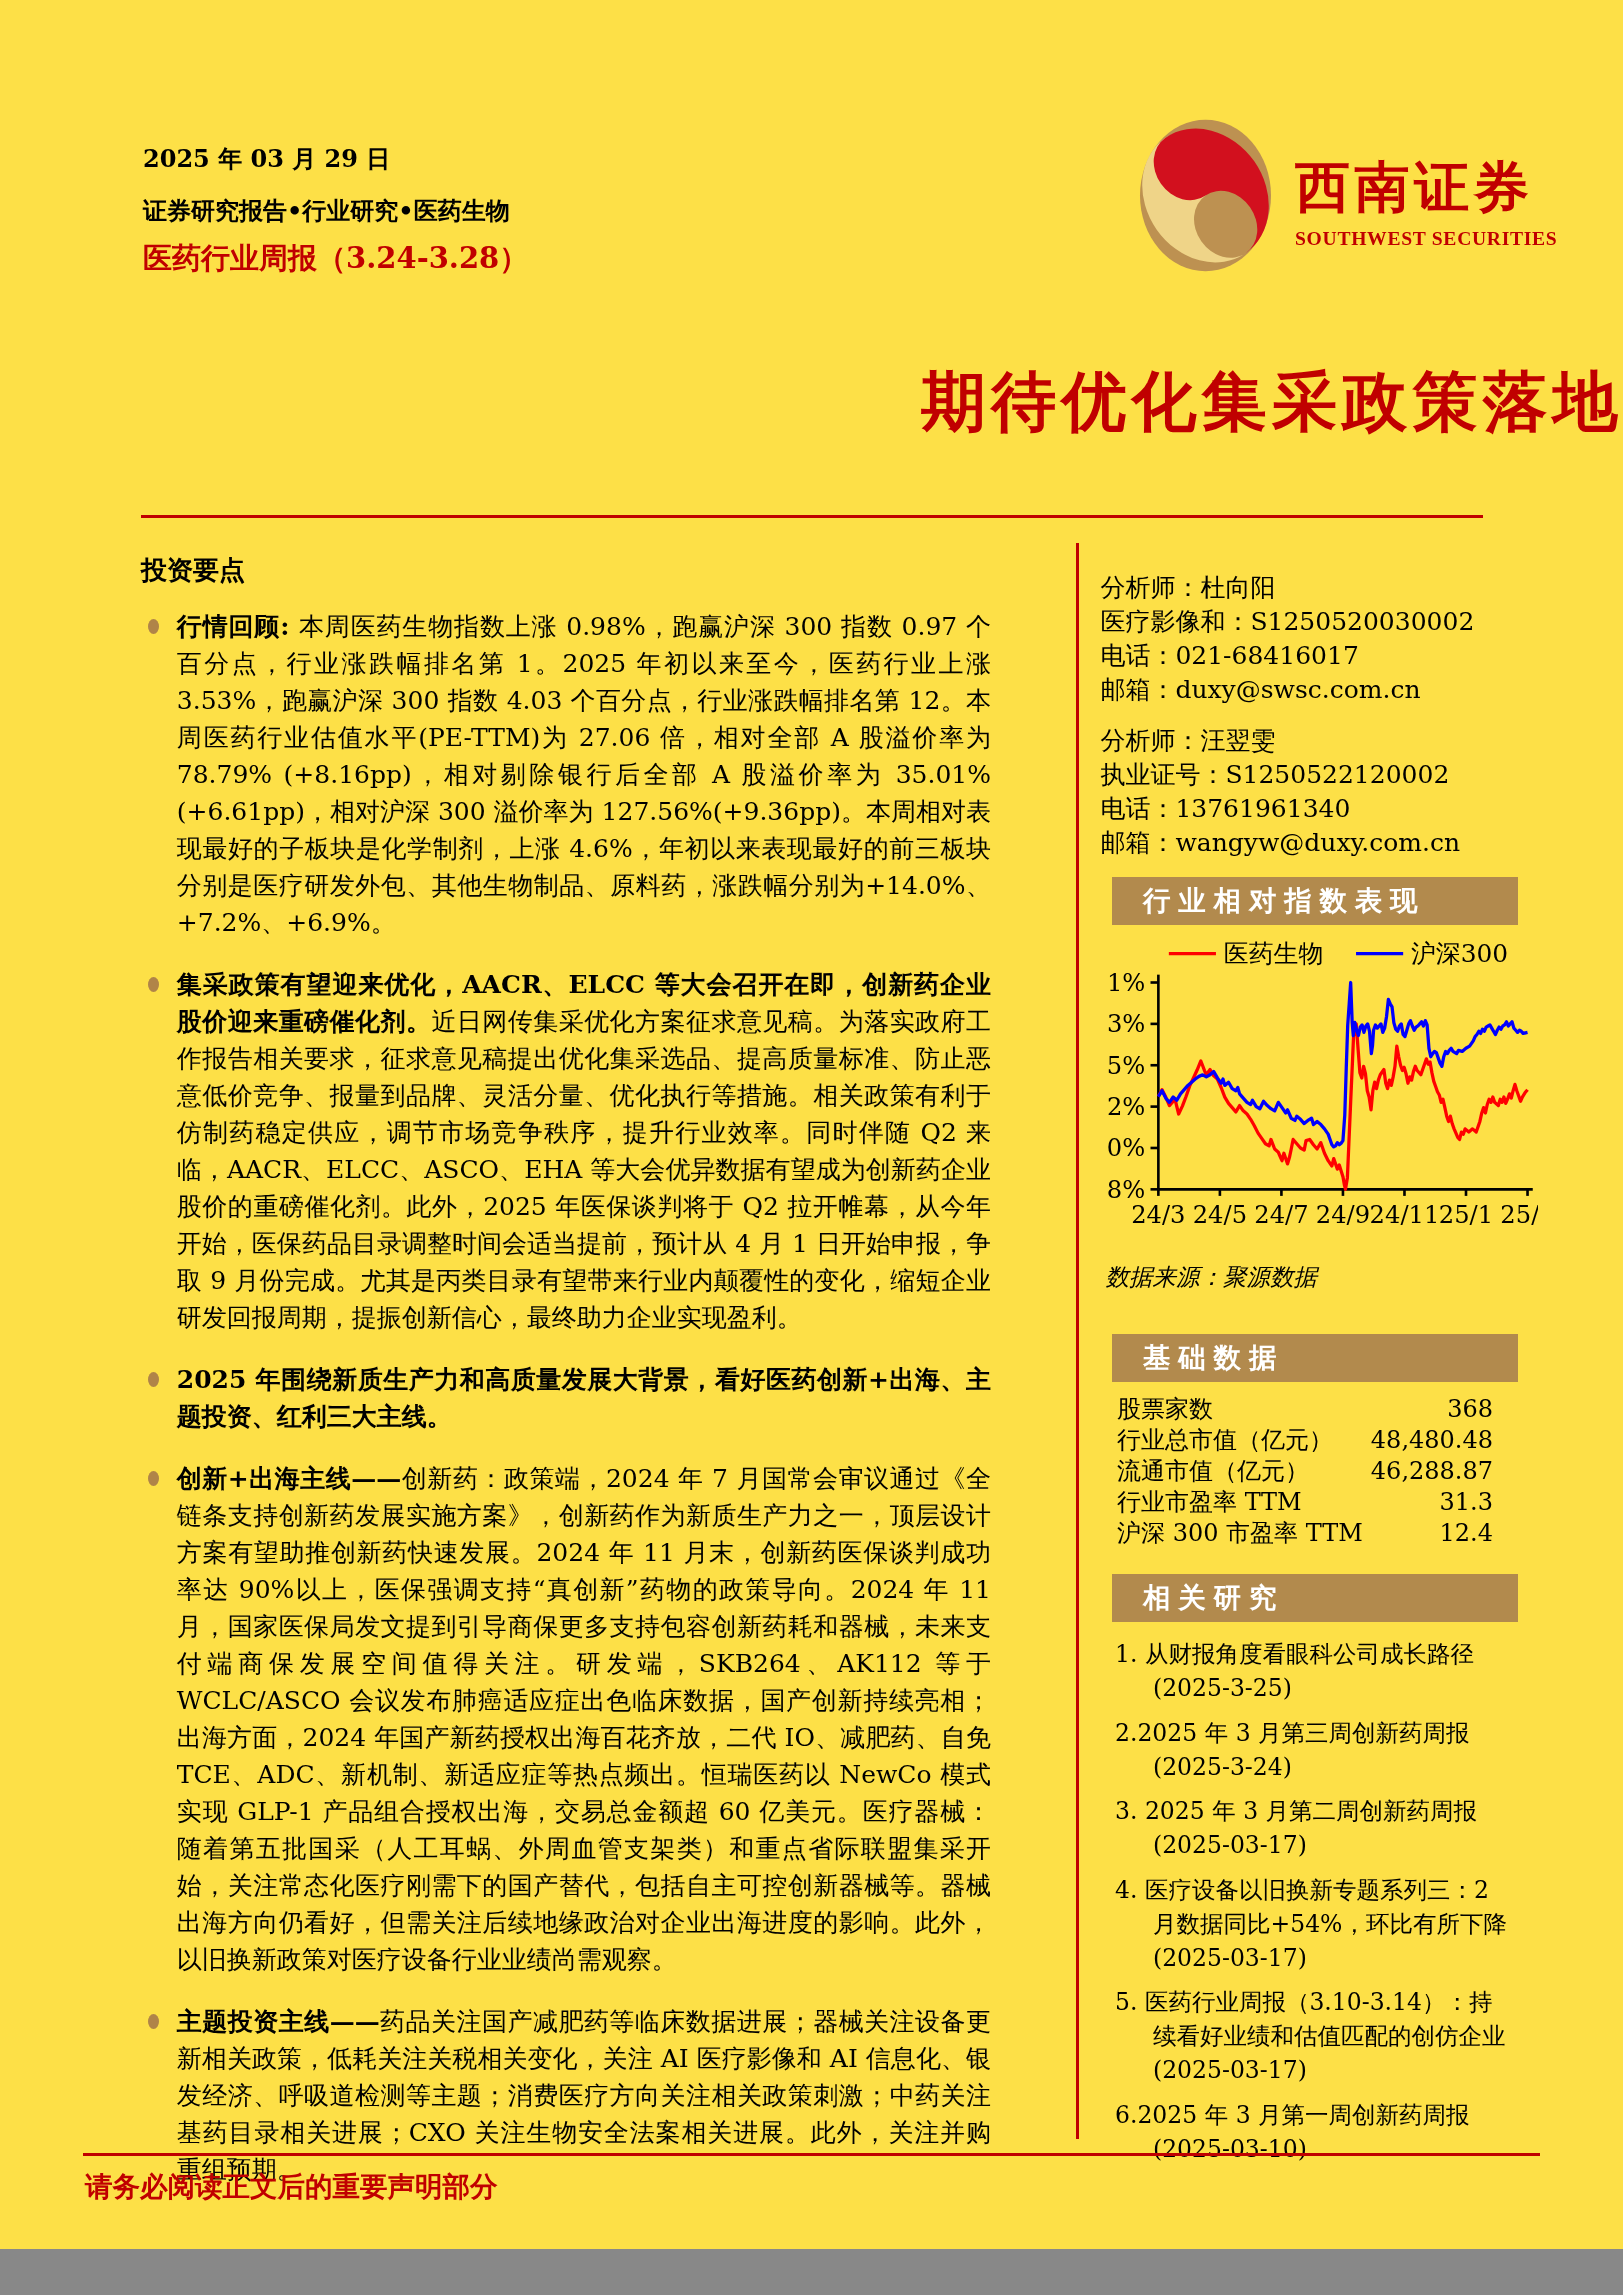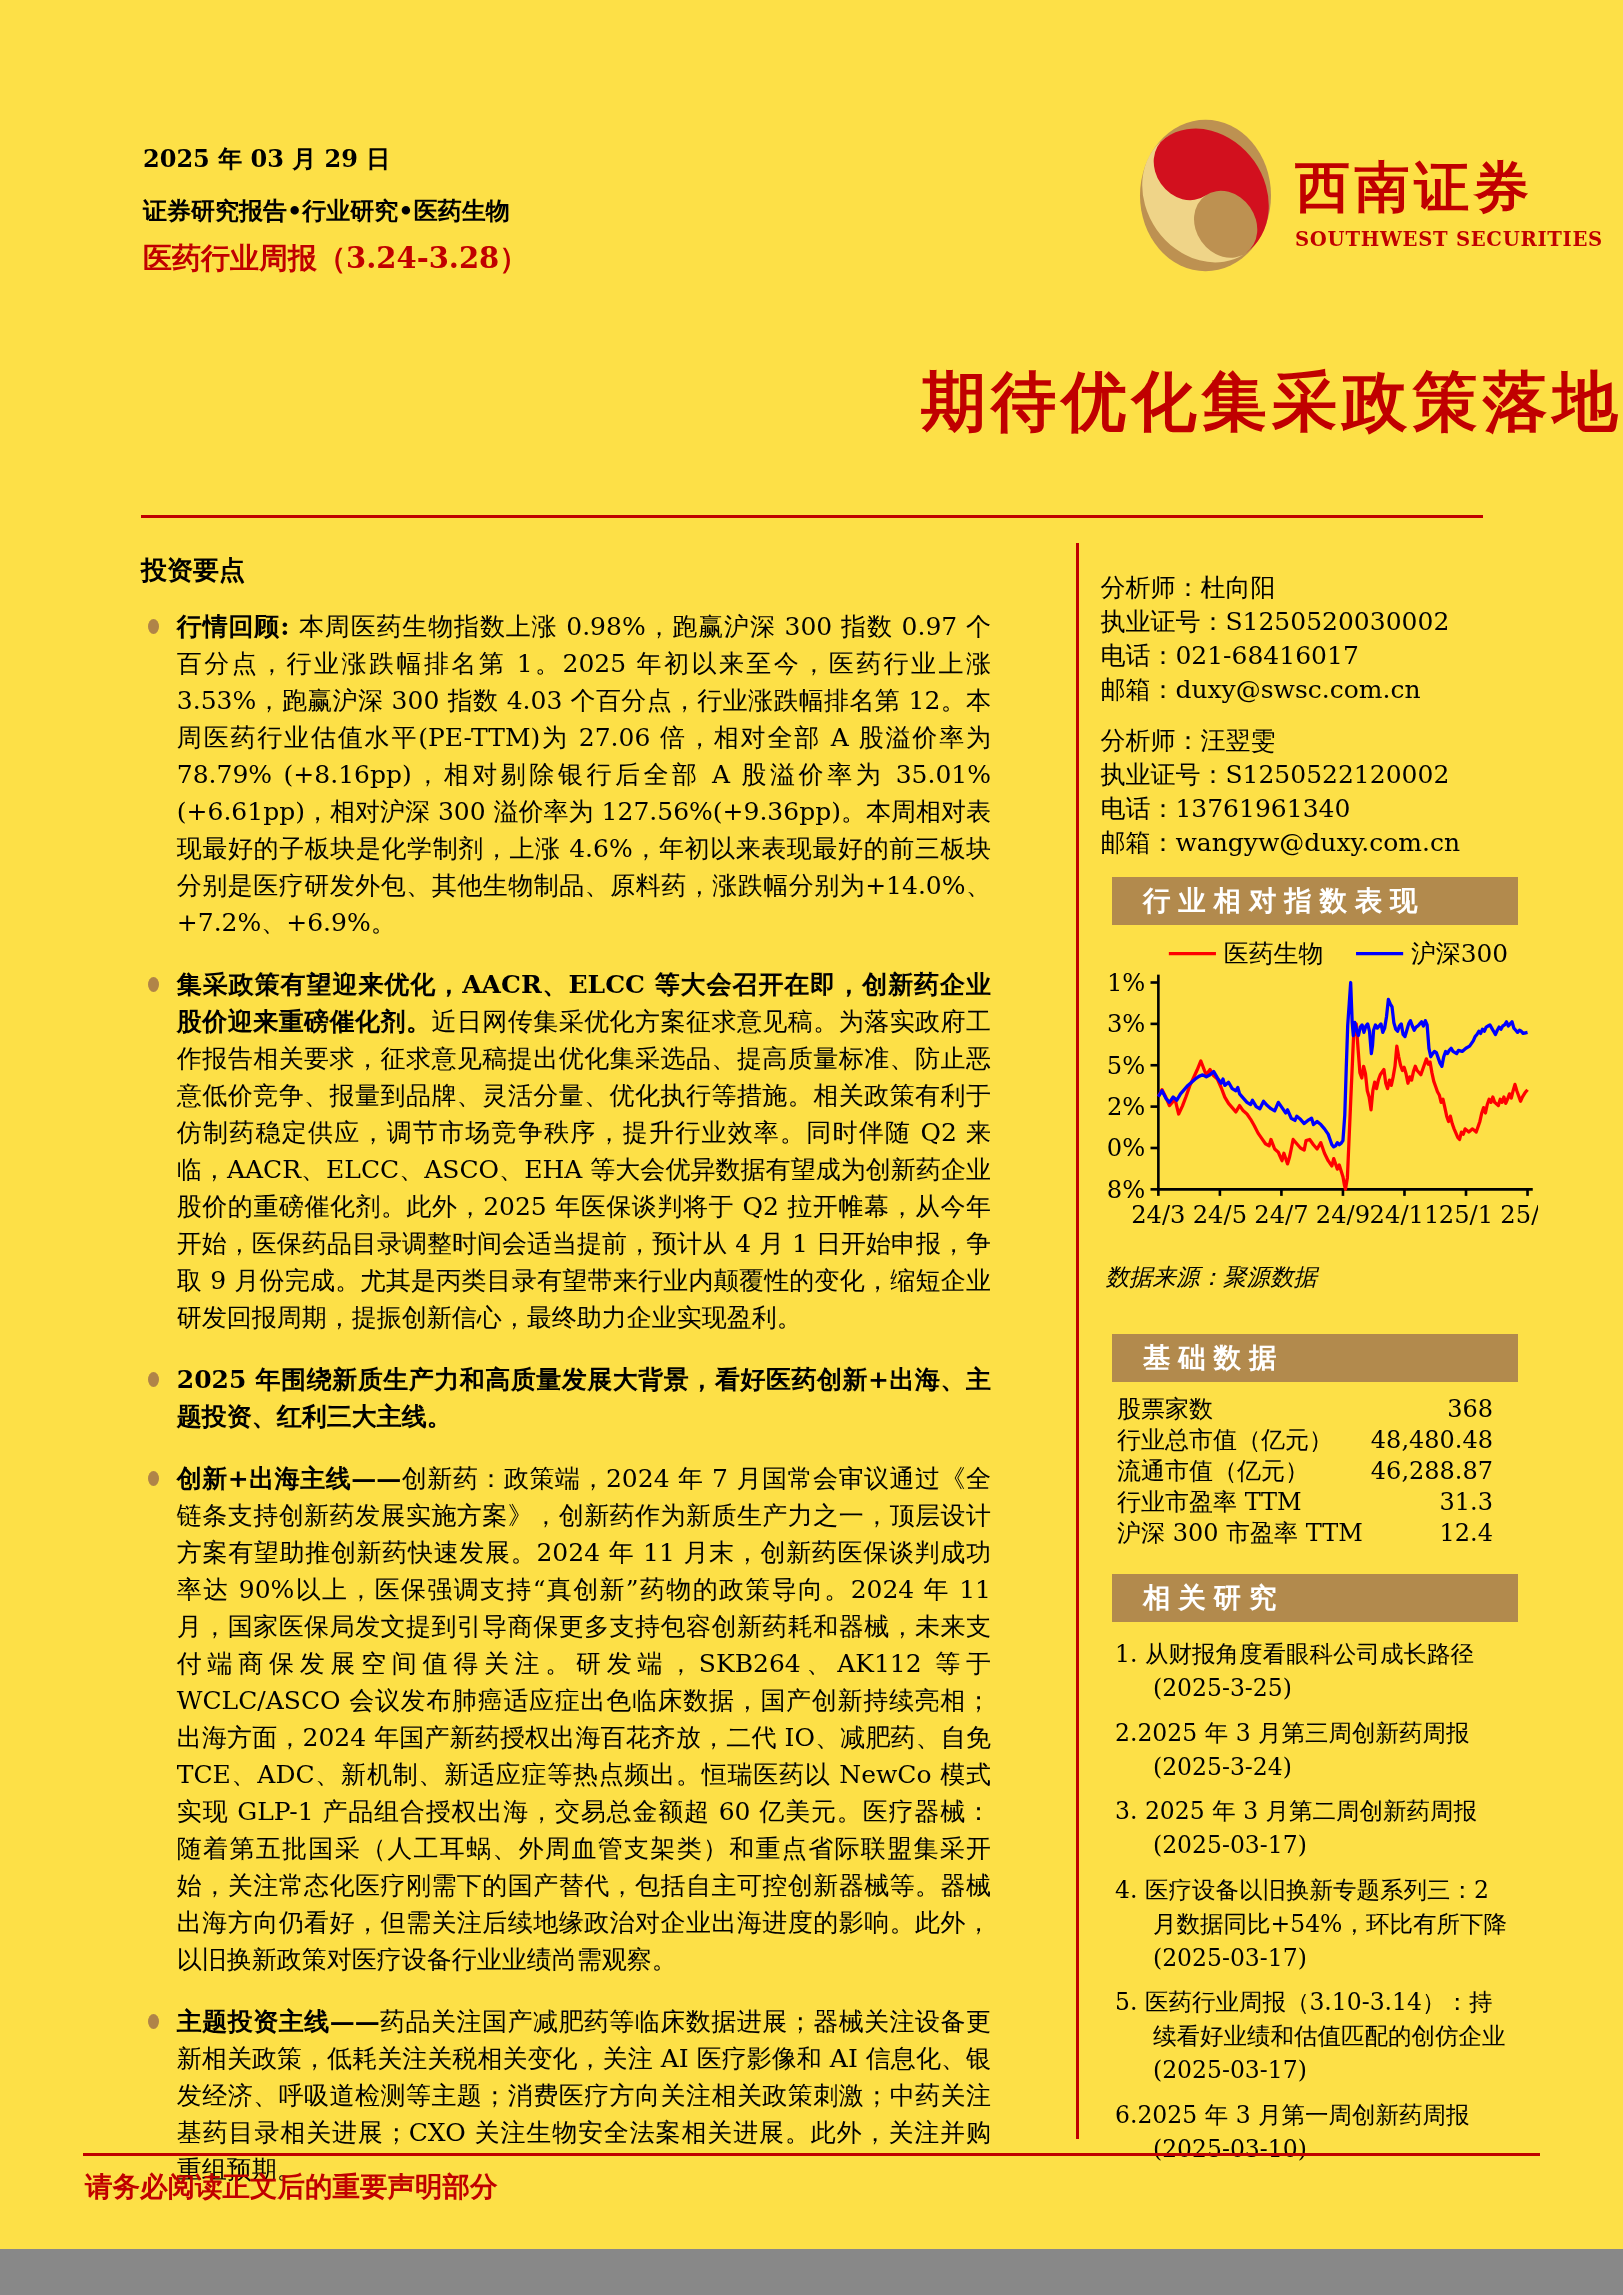--- a/index.html
+++ b/index.html
@@ -5,21 +5,21 @@
   html,body{margin:0;padding:0;background:#888;}
   .page{position:relative;width:1623px;height:2249px;background:#fde047;overflow:hidden;
         font-family:"DejaVu Serif","Liberation Serif",serif;color:#000;}
   
   .hdr-date{position:absolute;left:143px;top:143px;font-size:24px;font-weight:bold;}
   .hdr-type{position:absolute;left:143px;top:195px;font-size:24px;font-weight:bold;}
   .hdr-sub{position:absolute;left:143px;top:239px;font-size:29px;font-weight:bold;color:#c00000;}
   .logo{position:absolute;left:1137px;top:112px;display:flex;align-items:flex-start;}
   .logo-txt{margin-left:21px;padding-top:47px;}
   .logo-cn{font-size:55px;font-weight:bold;color:#c00000;letter-spacing:4.6px;line-height:1;}
-  .logo-en{font-size:19.6px;font-weight:bold;color:#c00000;letter-spacing:0.7px;margin-top:14.4px;}
+  .logo-en{font-size:19.6px;font-weight:bold;color:#c00000;letter-spacing:0.7px;margin-top:14.4px;font-family:Liberation Serif, serif;}
   .main-title{position:absolute;left:0;top:358px;width:1623px;text-align:right;
               font-size:65px;font-weight:bold;color:#c00000;letter-spacing:5.2px;}
   .title-rule{position:absolute;left:141px;top:515px;width:1342px;height:3.3px;background:#c00000;}
   
   .left-col{position:absolute;left:141px;top:553px;width:850px;}
   .inv-heading{font-size:26px;font-weight:bold;margin:0 0 19.6px 0;}
   .bullet{display:flex;margin-bottom:25px;}
   .dot{flex:none;width:11px;height:15px;border-radius:50%;background:#b08448;margin:11.8px 18.3px 0 6.5px;}
   .bullet-text{flex:1;font-size:25px;line-height:37px;text-align:justify;}
   .bseg{font-weight:bold;}
@@ -96,21 +96,21 @@
           <div class="bullet-text"><span class="bseg">主题投资主线——</span><span>药品关注国产减肥药等临床数据进展；器械关注设备更新相关政策，低耗关注关税相关变化，关注 AI 医疗影像和 AI 信息化、银发经济、呼吸道检测等主题；消费医疗方向关注相关政策刺激；中药关注基药目录相关进展；CXO 关注生物安全法案相关进展。此外，关注并购重组预期。</span></div>
         </div>
       </div>
   </div>
 
   <div class="side-rule"></div>
   <div class="sidebar">
     <div id="analysts" class="analysts">
         <div class="analyst">
           <div class="aline">分析师：杜向阳</div>
-          <div class="aline">执业证号：S1250520030002</div>
+          <div class="aline">医疗影像和：S1250520030002</div>
           <div class="aline">电话：021-68416017</div>
           <div class="aline">邮箱：duxy@swsc.com.cn</div>
         </div>
         <div class="analyst">
           <div class="aline">分析师：汪翌雯</div>
           <div class="aline">执业证号：S1250522120002</div>
           <div class="aline">电话：13761961340</div>
           <div class="aline">邮箱：wangyw@duxy.com.cn</div>
         </div>
       </div>

